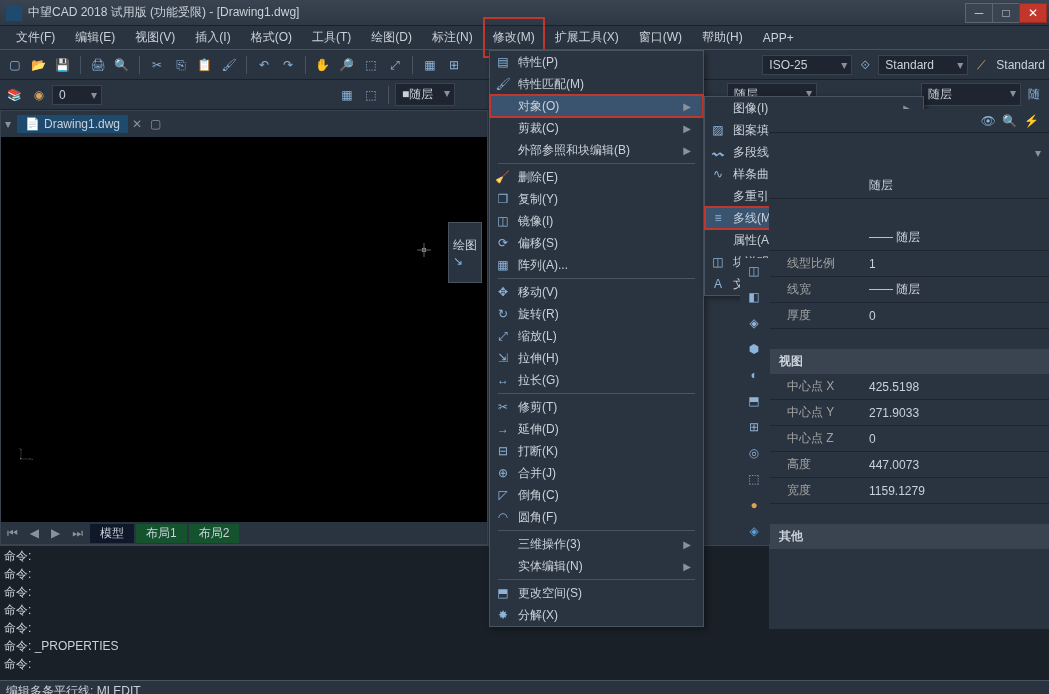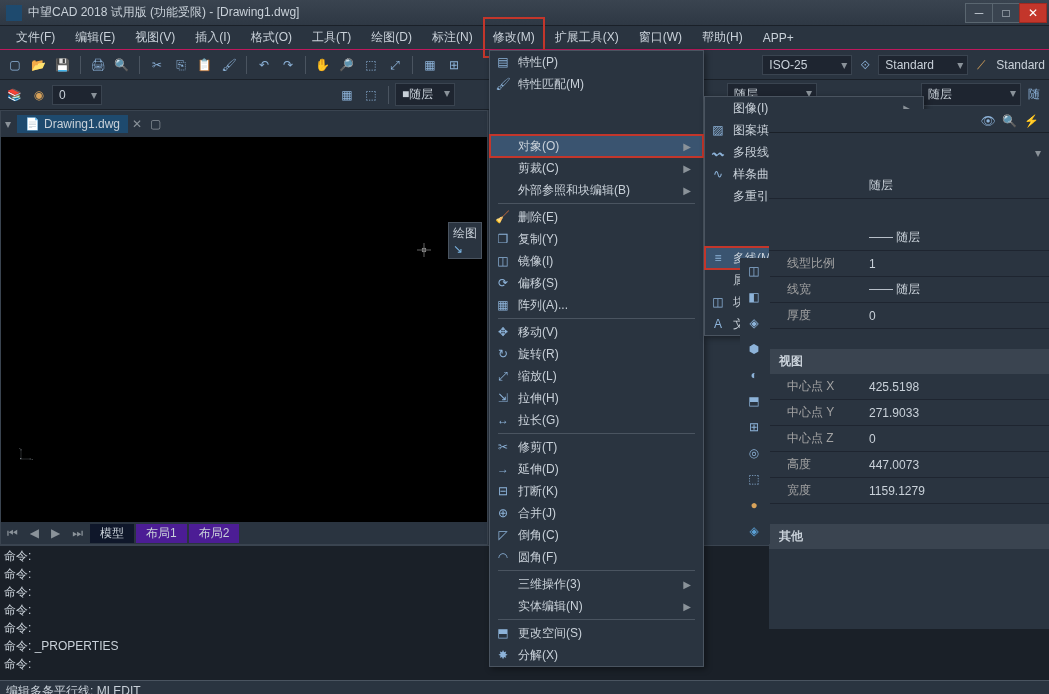--- a/index.html
+++ b/index.html
@@ -16,32 +16,32 @@
 .toolbar { height: 30px; background: #2a3440; display: flex; align-items: center; padding: 0 4px; border-bottom: 1px solid #1a2028; gap: 2px; }
 .tbtn { width: 22px; height: 22px; background: #2a3440; display: flex; align-items: center; justify-content: center; color: #8db3d9; }
 .tsep { width: 1px; height: 18px; background: #4a5460; margin: 0 4px; }
 .dropdown { background: #1e2530; color: #c9d1d9; padding: 2px 18px 2px 6px; border: 1px solid #3a4450; position: relative; }
 .dropdown::after { content: "▾"; position: absolute; right: 4px; color: #8a9299; }
 .workarea { display: flex; height: 435px; }
 .canvas { width: 488px; background: #000; position: relative; border: 1px solid #3a4450; }
 .canvas-tab { height: 26px; background: #2a3440; display: flex; align-items: center; padding: 0 4px; }
 .doctab { background: #1e4a6e; color: #c9d1d9; padding: 2px 8px; display: flex; align-items: center; gap: 4px; }
 .doctab-close { color: #8a9299; padding: 0 4px; }
-.floating-box { position: absolute; left: 448px; top: 222px; background: #2a3440; border: 1px solid #4a5460; padding: 2px 4px; color: #c9d1d9; }
+.floating-box { position: absolute; left: 448px; top: 222px; background: #2a3440; border: 1px solid #4a5460; padding: 14px 4px; color: #c9d1d9; }
 .axis { position: absolute; left: 18px; bottom: 80px; color: #8a9299; }
 .tabstrip { position: absolute; bottom: 0; left: 0; right: 0; height: 22px; background: #2a3440; display: flex; align-items: center; }
 .tabstrip-btn { padding: 1px 6px; color: #8a9299; }
-.tabstrip-tab { padding: 1px 10px; color: #c9d1d9; background: #4c1d95; margin: 0 1px; }
+.tabstrip-tab { padding: 1px 10px; color: #c9d1d9; background: #14532d; margin: 0 1px; }
 .tabstrip-tab.active { background: #0f172a; }
 .cmdarea { height: 135px; background: #1a2028; color: #c9d1d9; border-top: 1px solid #3a4450; padding: 2px 4px; font-family: "SimSun", monospace; font-size: 13px; }
 .cmdline { height: 18px; }
 .statusbar { height: 20px; background: #2a3440; color: #c9d1d9; padding: 2px 6px; border-top: 1px solid #4a5460; font-size: 13px; }
 .menu { position: absolute; background: #2a3440; border: 1px solid #4a5460; box-shadow: 2px 2px 6px rgba(0,0,0,0.4); }
 .menu-item { display: flex; align-items: center; height: 22px; color: #c9d1d9; padding-right: 12px; }
-.menu-item.highlight { background: #3a5470; margin-top: 40px; }
+.menu-item.highlight { background: #3a5470; }
 .menu-item.boxed { outline: 2px solid #c3362b; outline-offset: -1px; }
 .menu-icon { width: 26px; display: flex; align-items: center; justify-content: center; color: #8db3d9; }
 .menu-label { flex: 1; padding-left: 2px; }
 .menu-arrow { color: #8a9299; font-size: 10px; }
 .menu-sep { height: 1px; background: #4a5460; margin: 2px 8px; }
 .rightpanel { position: absolute; right: 0; top: 109px; width: 280px; height: 520px; background: #2a3440; color: #c9d1d9; }
 .rp-header { height: 24px; display: flex; align-items: center; padding: 0 6px; border-bottom: 1px solid #1a2028; }
 .rp-row { display: flex; height: 26px; align-items: center; border-bottom: 1px solid #1e2530; }
 .rp-label { width: 100px; padding-left: 18px; color: #a3a3a3; }
 .rp-value { flex: 1; color: #c9d1d9; }

